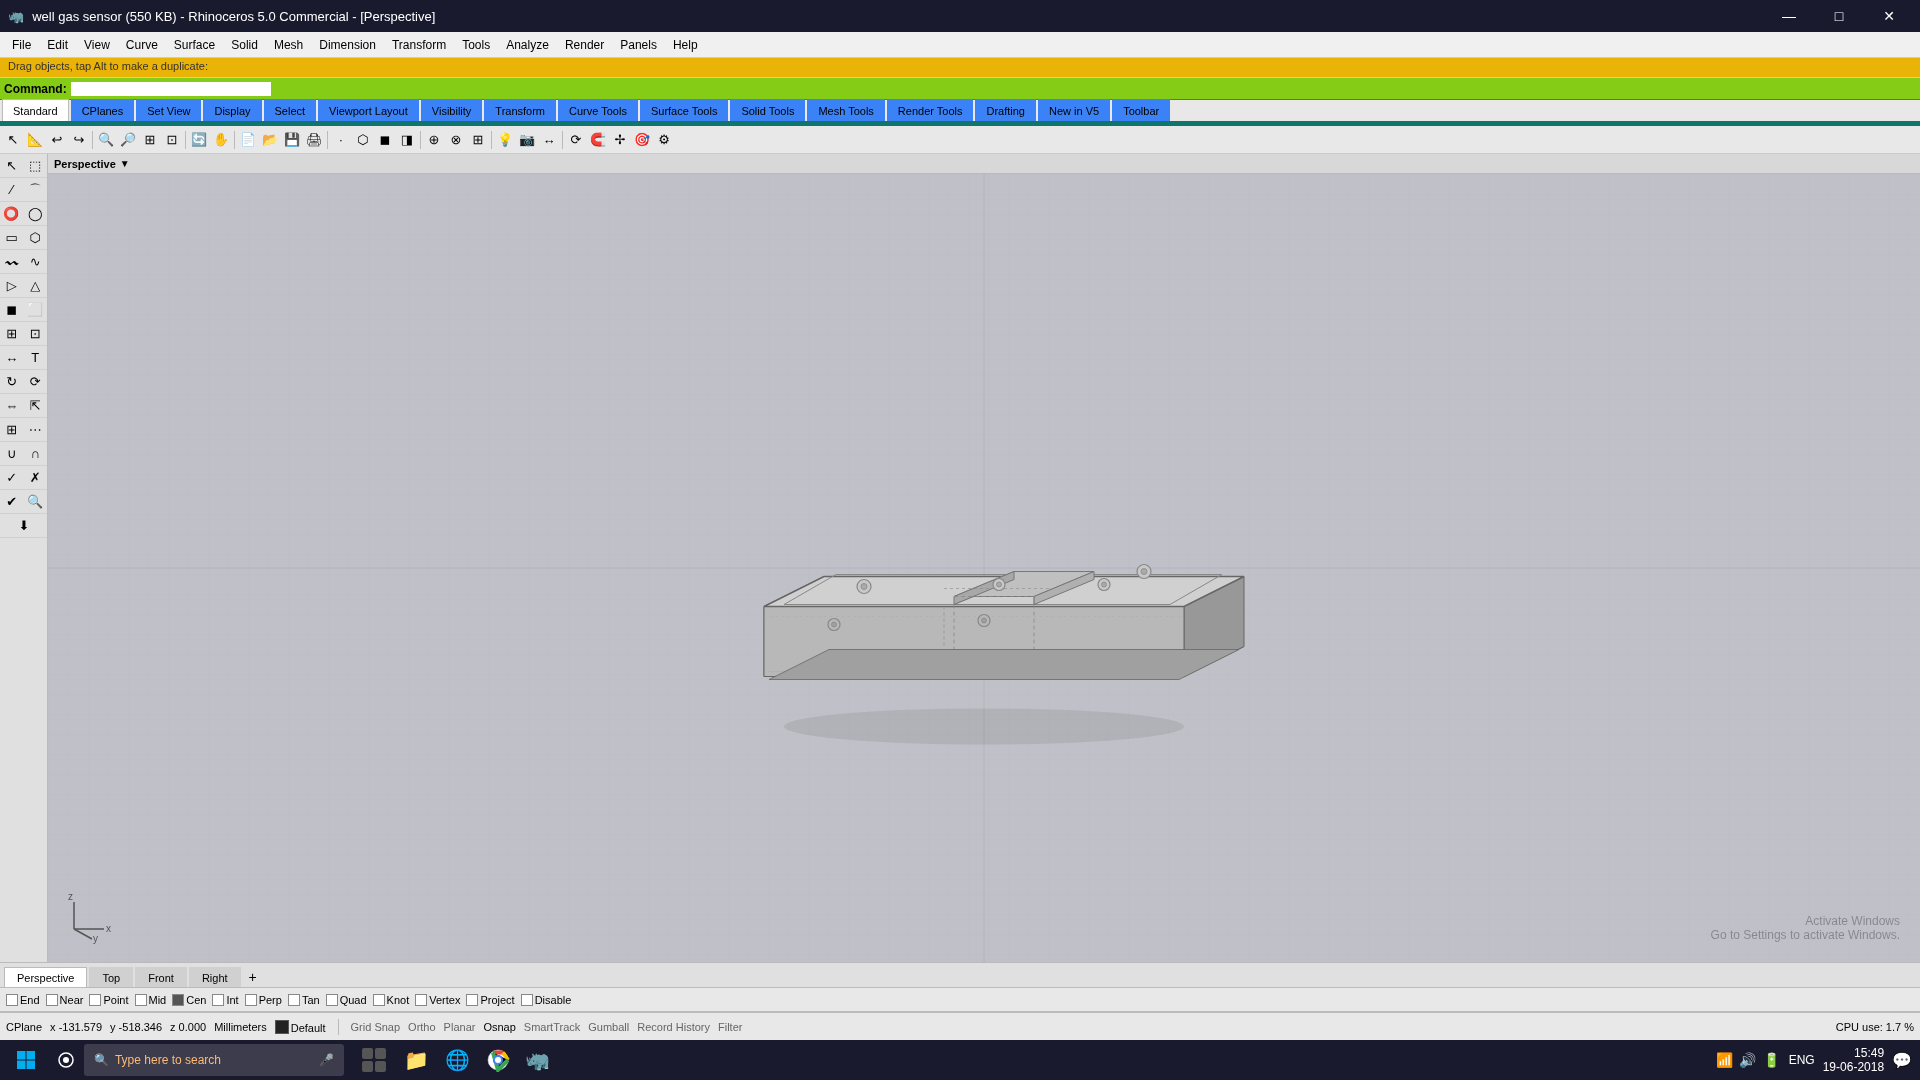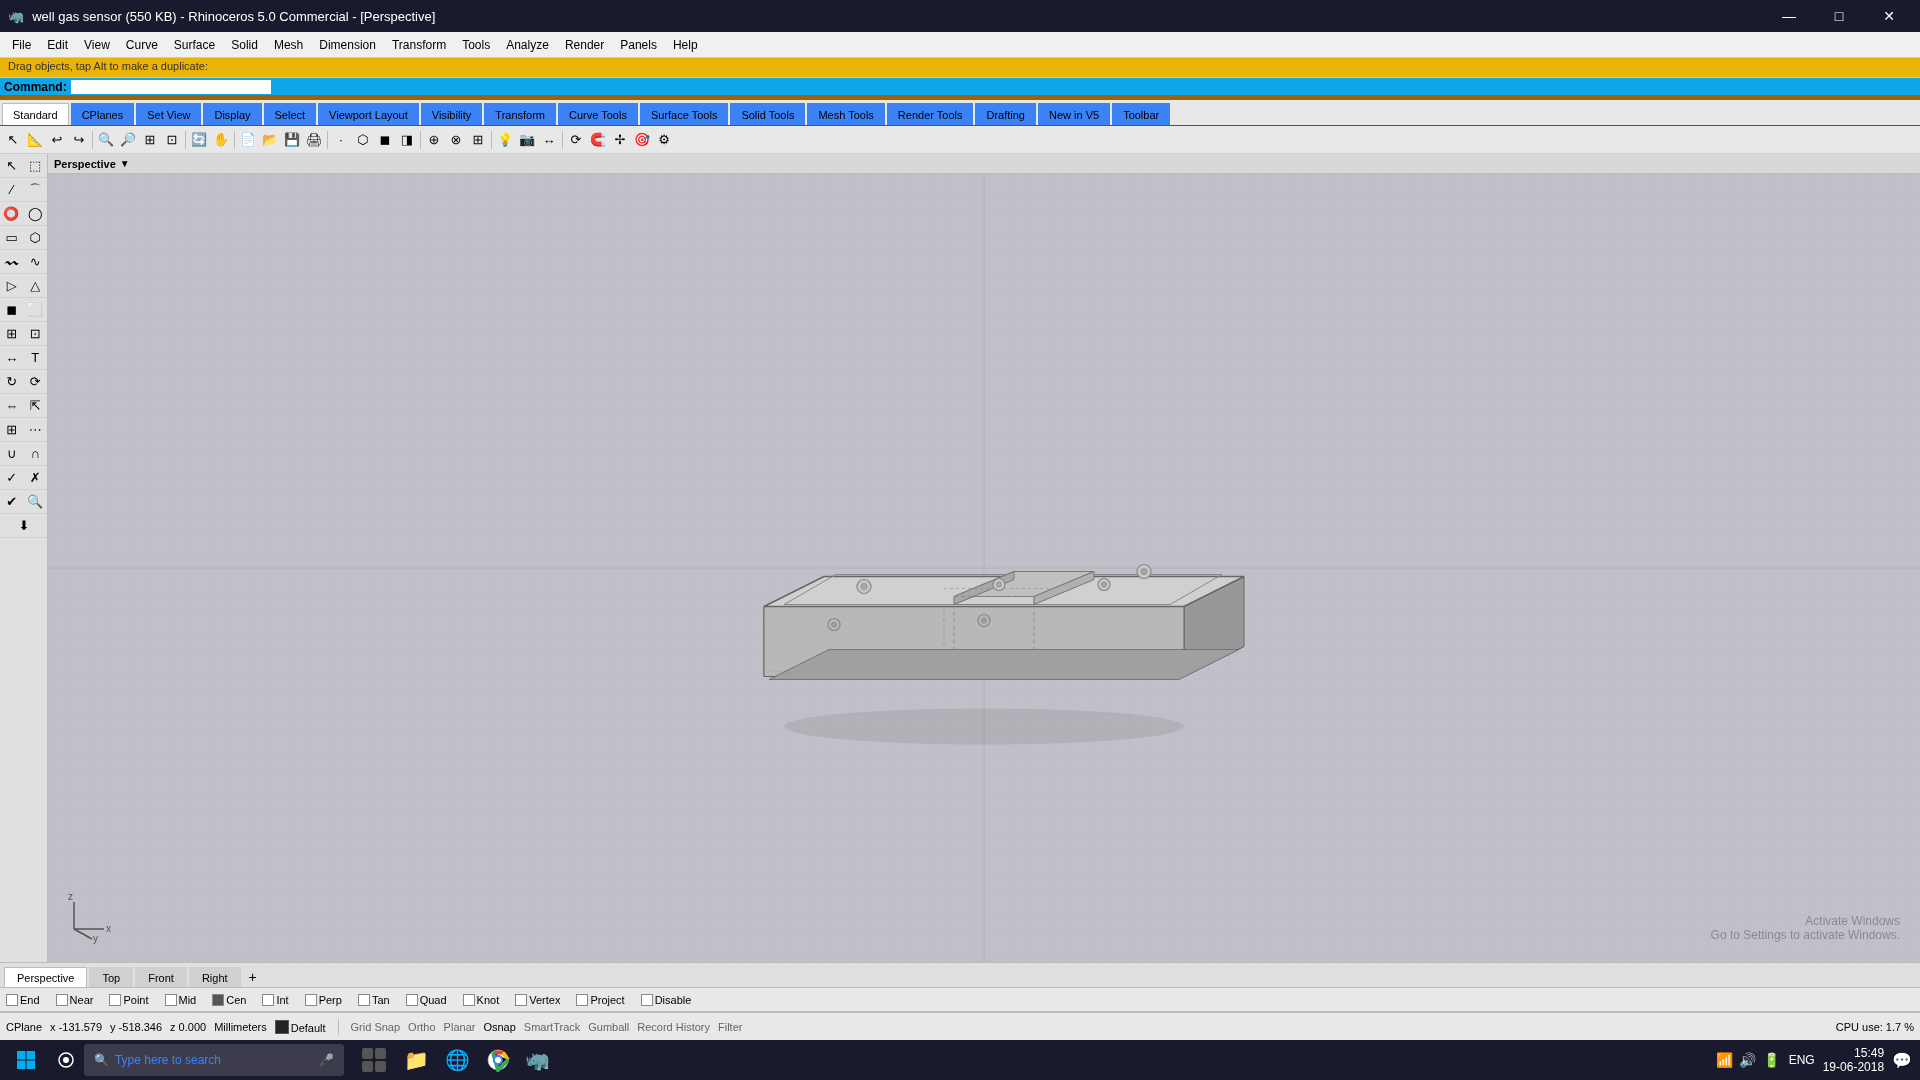--- a/index.html
+++ b/index.html
@@ -25,32 +25,32 @@
 
     
     #status-bar {
       width: 100%; height: 20px; background: #eab308;
       padding: 2px 8px; font-size: 11px; color: #333;
       border-bottom: 1px solid #ccc;
     }
 
     
     #command-bar {
-      width: 100%; height: 22px; background: #0ea5e9;
+      width: 100%; height: 22px; background: #84cc16;
       display: flex; align-items: center; padding: 0 4px;
-      border-bottom: 5px solid #a16207; font-size: 12px;
+      border-bottom: 1px solid #a16207; font-size: 12px;
     }
     #command-label { font-weight: bold; margin-right: 4px; }
     #command-input { border: none; outline: none; font-size: 12px; width: 200px; }
 
     
     #toolbar-tabs {
       width: 100%; height: 26px; background: #e8e8e8;
       display: flex; align-items: flex-end; padding: 0 2px;
-      border-bottom: 1px solid #0f766e;
+      border-bottom: 5px solid #0f766e;
     }
     .toolbar-tab {
       padding: 2px 10px; font-size: 11px; cursor: pointer;
       border: 1px solid transparent; border-bottom: none;
       background: #3b82f6; margin-right: 2px; height: 22px;
       display: flex; align-items: center;
     }
     .toolbar-tab.active { background: white; border-color: #bbb; }
 
     
@@ -142,21 +142,21 @@
       border: 1px solid transparent; border-bottom: none;
       background: #d0d0d0; margin-right: 2px; height: 20px;
       display: flex; align-items: center;
     }
     .vp-tab.active { background: white; border-color: #bbb; }
     .vp-tab-plus { padding: 2px 6px; font-size: 14px; cursor: pointer; }
 
     
     #osnap-bar {
       height: 24px; background: #e8e8e8;
-      display: flex; align-items: center; padding: 0 6px; gap: 16px;
+      display: flex; align-items: center; padding: 0 6px; gap: 6px;
       border-bottom: 1px solid #bbb; font-size: 11px; flex-wrap: nowrap; overflow: hidden;
     }
     .osnap-item { display: flex; align-items: center; gap: 2px; white-space: nowrap; }
     .osnap-check { width: 12px; height: 12px; border: 1px solid #888; background: white; cursor: pointer; flex-shrink: 0; }
     .osnap-check.checked { background: #555; }
 
     
     #status-row {
       height: 28px; background: #e8e8e8;
       display: flex; align-items: center; padding: 0 6px; gap: 8px;
@@ -557,21 +557,21 @@
     </svg>
   </div>
   <div class="taskbar-btn">
     <svg width="20" height="20" viewBox="0 0 20 20">
       <circle cx="10" cy="10" r="7" fill="none" stroke="white" stroke-width="1.5"></circle>
       <circle cx="10" cy="10" r="3" fill="white"></circle>
     </svg>
   </div>
   <div class="search-bar">
     <span>🔍</span>
-    <span style="color:#3b82f6;">Type here to search</span>
+    <span style="color:#fdba74;">Type here to search</span>
     <span style="margin-left:auto;">🎤</span>
   </div>
 
   <div class="taskbar-btn" style="margin-left:8px;">
     <svg width="28" height="28" viewBox="0 0 28 28">
       <rect x="2" y="2" width="11" height="11" fill="#555" rx="2"></rect>
       <rect x="15" y="2" width="11" height="11" fill="#555" rx="2"></rect>
       <rect x="2" y="15" width="11" height="11" fill="#555" rx="2"></rect>
       <rect x="15" y="15" width="11" height="11" fill="#555" rx="2"></rect>
     </svg>

